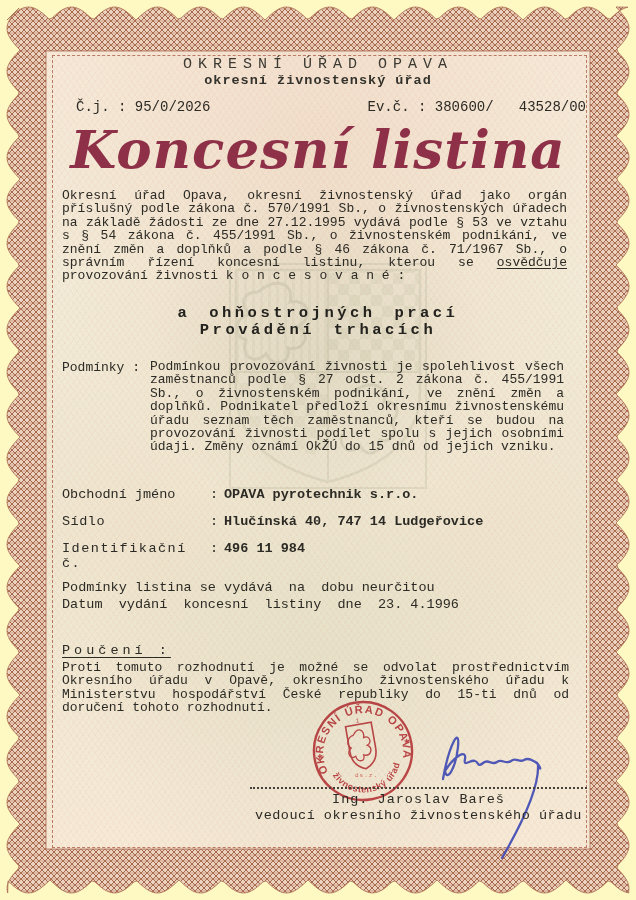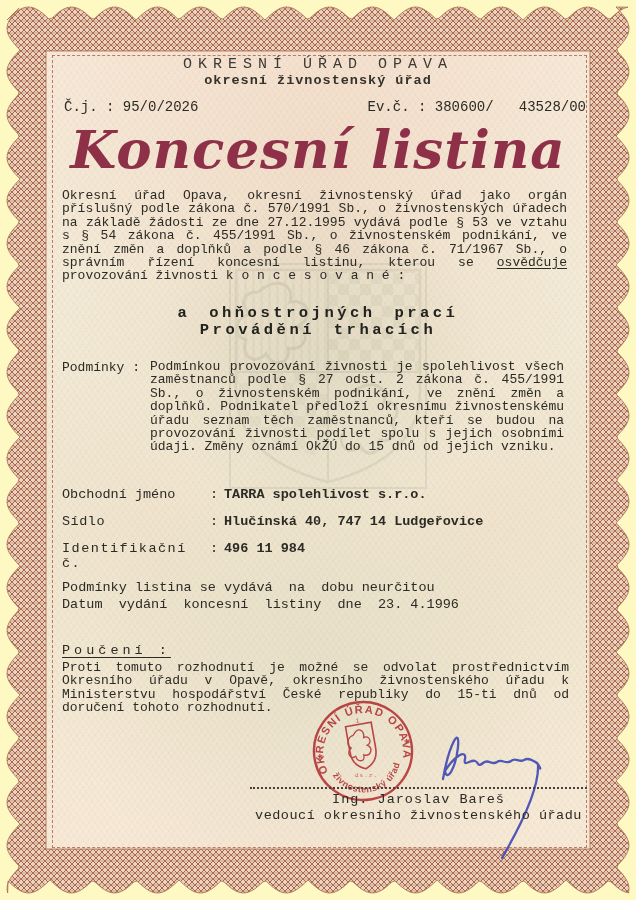--- a/index.html
+++ b/index.html
@@ -19,21 +19,21 @@
   }
   svg.layer{position:absolute;left:0;top:0;}
   .inner-frame{position:absolute;left:52px;top:55px;width:533px;height:791px;
     border:1px dashed rgba(168,87,63,0.75);pointer-events:none;}
   .abs{position:absolute;}
   .mono{font-family:"Liberation Mono","DejaVu Sans Mono",monospace;}
   .pre{white-space:pre;}
   .center{text-align:center;}
   .office-name{left:0;right:0;top:56px;font-size:15px;letter-spacing:6px;color:#3b3a33;}
   .office-dept{left:0;right:0;top:73px;font-size:13.5px;font-weight:bold;letter-spacing:1px;color:#33322c;}
-  .ref-left{left:64px;top:99px;font-size:14px;}
+  .ref-left{left:76px;top:99px;font-size:14px;}
   .ref-right{right:50px;top:99px;font-size:14px;}
   .doc-title{left:0;right:0;top:118px;font-family:"DejaVu Serif","Liberation Serif",serif;
     font-style:italic;font-weight:600;font-size:53px;color:#8e3048;letter-spacing:1px;}
   .body-par{font-size:13px;line-height:13.4px;text-align:justify;}
   .intro{left:62px;top:189px;width:505px;}
   .u{text-decoration:underline;text-underline-offset:2px;}
   .subject{left:0;right:0;top:305px;font-size:15.5px;font-weight:bold;letter-spacing:3.5px;
     word-spacing:6px;line-height:17px;color:#23221e;}
   .cond-label{left:62px;top:360px;font-size:13px;}
   .cond-text{left:150px;top:360px;width:414px;}
@@ -110,21 +110,21 @@
     <div>a ohňostrojných prací</div>
     <div>Provádění trhacích</div>
   </div>
 
   <div class="abs cond-label mono">Podmínky :</div>
   <div class="abs cond-text body-par">Podmínkou provozování živnosti je spolehlivost všech zaměstnanců podle § 27 odst. 2 zákona č. 455/1991 Sb., o živnostenském podnikání, ve znění změn a doplňků. Podnikatel předloží okresnímu živnostenskému úřadu seznam těch zaměstnanců, kteří se budou na provozování živnosti podílet spolu s jejich osobními údaji.  Změny oznámí OkŽÚ do 15 dnů od jejich vzniku.</div>
 
   <div class="abs field-row f0">
     <span class="lbl">Obchodní jméno</span>
     <span>:</span>
-    <span class="val">TARRA spolehlivost s.r.o.</span>
+    <span class="val">OPAVA pyrotechnik s.r.o.</span>
   </div>
   <div class="abs field-row f1">
     <span class="lbl">Sídlo</span>
     <span>:</span>
     <span class="val">Hlučínská 40, 747 14 Ludgeřovice</span>
   </div>
   <div class="abs field-row f2">
     <span class="lbl">Identifikační č.</span>
     <span>:</span>
     <span class="val">496 11 984</span>

